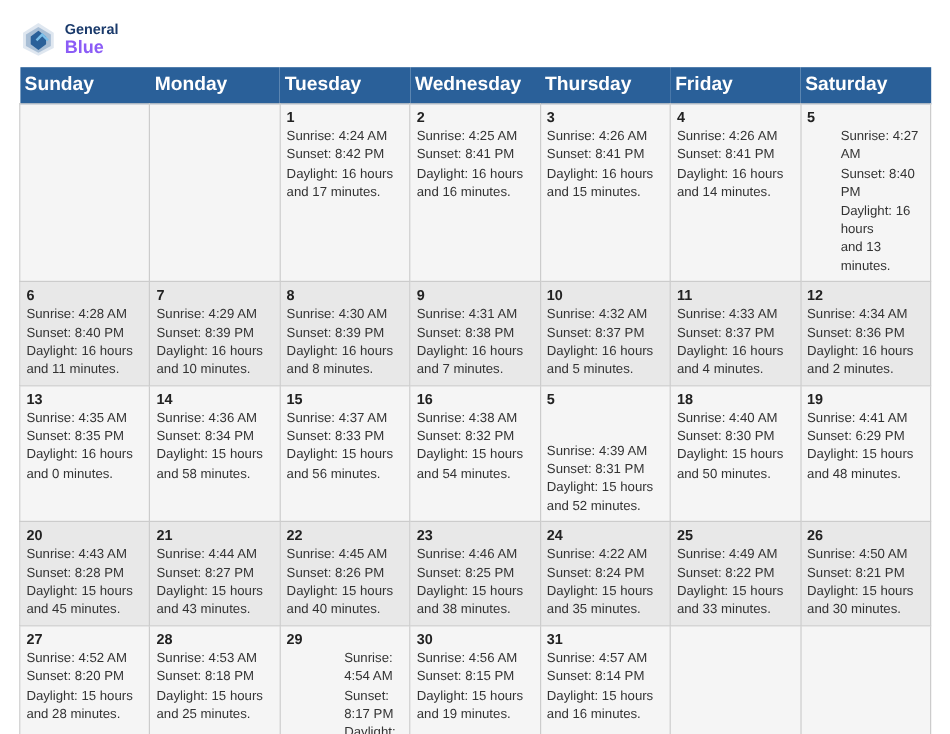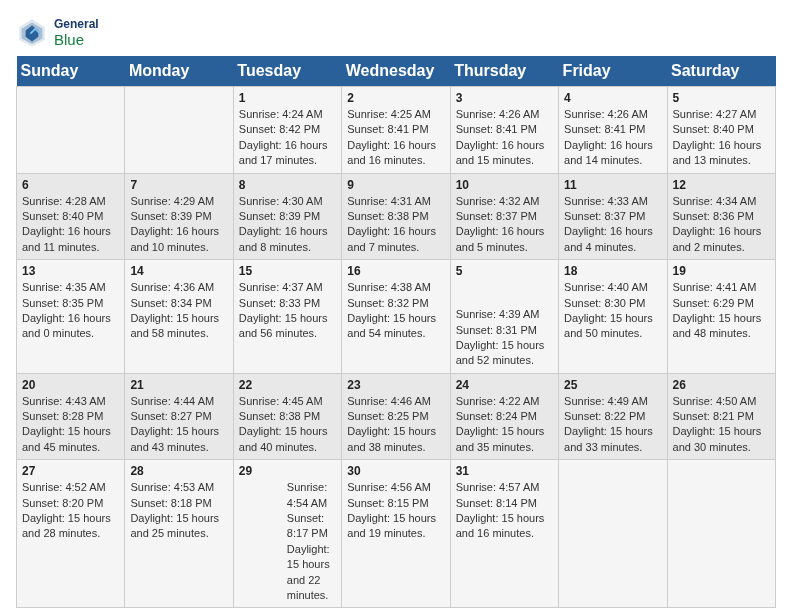--- a/index.html
+++ b/index.html
@@ -84,21 +84,21 @@
 <div class="header-area">
   <div class="logo">
     <svg class="logo-icon" viewBox="0 0 40 40">
       <polygon points="20,4 36,14 36,30 20,38 4,30 4,14" fill="#2a6099" opacity="0.15"></polygon>
       <polygon points="20,8 33,16 33,28 20,35 7,28 7,16" fill="#2a6099" opacity="0.3"></polygon>
       <polygon points="20,12 28,18 28,26 20,32 12,26 12,18" fill="#2a6099"></polygon>
       <path d="M18 22 L24 16 L30 22" fill="none" stroke="#7bbfea" stroke-width="2.5"></path>
     </svg>
     <div>
       <div style="font-size:12px;font-weight:bold;color:#1a3a6b;">General</div>
-      <div style="font-size:15px;font-weight:normal;color:#15803d;">Blue</div>
+      <div style="font-size:15px;font-weight:bold;color:#8b5cf6;">Blue</div>
     </div>
   </div>
   <div class="title-area">
     <div class="month-title"></div>
     <div class="location-title"></div>
   </div>
 </div>
 
 <table>
   <thead>
@@ -139,21 +139,21 @@
         </td>
         <td>
           <div class="day-number">4</div>
           <div class="day-info" style="white-space: pre-line;">Sunrise: 4:26 AM
 Sunset: 8:41 PM
 Daylight: 16 hours
 and 14 minutes.</div>
         </td>
         <td>
           <div class="day-number">5</div>
-          <div class="day-info" style="white-space: pre-line;">Sunrise: 4:27 AM
+          <div class="day-info" style="white-space: pre-line; margin-left: 28px;">Sunrise: 4:27 AM
 Sunset: 8:40 PM
 Daylight: 16 hours
 and 13 minutes.</div>
         </td>
       </tr>
       <tr>
         <td>
           <div class="day-number">6</div>
           <div class="day-info" style="white-space: pre-line;">Sunrise: 4:28 AM
 Sunset: 8:40 PM
@@ -265,21 +265,21 @@
         <td>
           <div class="day-number">21</div>
           <div class="day-info" style="white-space: pre-line;">Sunrise: 4:44 AM
 Sunset: 8:27 PM
 Daylight: 15 hours
 and 43 minutes.</div>
         </td>
         <td>
           <div class="day-number">22</div>
           <div class="day-info" style="white-space: pre-line;">Sunrise: 4:45 AM
-Sunset: 8:38 PM
+Sunset: 8:26 PM
 Daylight: 15 hours
 and 40 minutes.</div>
         </td>
         <td>
           <div class="day-number">23</div>
           <div class="day-info" style="white-space: pre-line;">Sunrise: 4:46 AM
 Sunset: 8:25 PM
 Daylight: 15 hours
 and 38 minutes.</div>
         </td>

